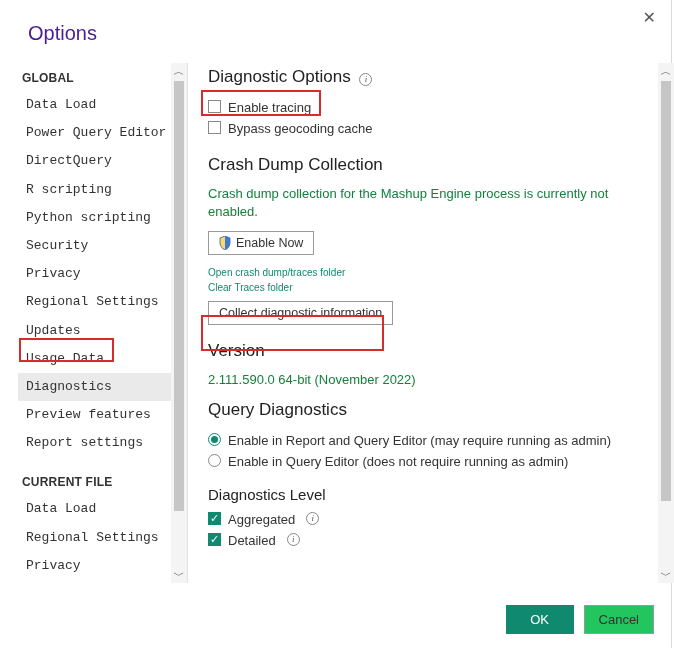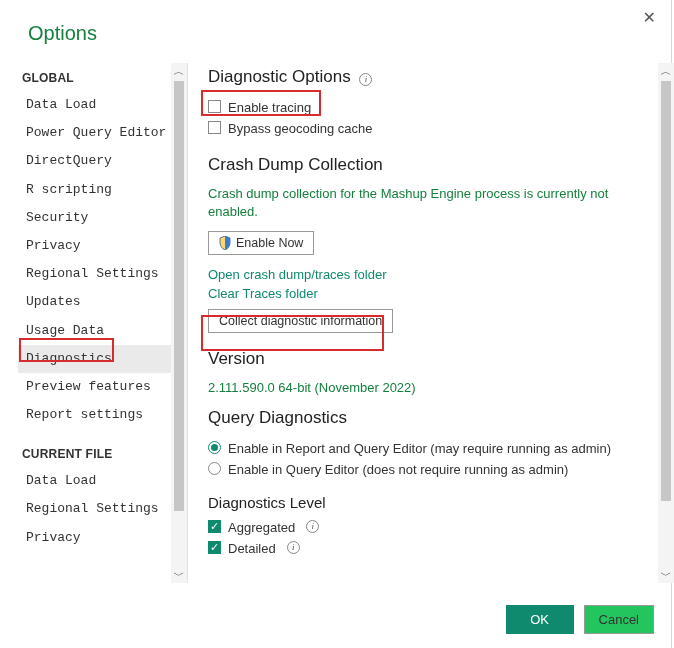--- a/index.html
+++ b/index.html
@@ -17,21 +17,21 @@
     position: absolute;
     top: 8px;
     right: 18px;
     font-size: 16px;
     color: #555;
     cursor: pointer;
   }
   .title {
     font-size: 20px;
     font-weight: 400;
-    color: #15803d;
+    color: #4c1d95;
     padding: 22px 0 18px 28px;
   }
   .body-row {
     display: flex;
     height: 520px;
   }
   
   .sidebar-wrap {
     width: 188px;
     position: relative;
@@ -191,21 +191,21 @@
     color: #333;
     cursor: pointer;
   }
   .shield {
     width: 12px;
     height: 14px;
     display: inline-block;
   }
   .linkish {
     color: #0f8a6f;
-    font-size: 13px;
+    font-size: 10px;
     padding: 2px 0;
     cursor: pointer;
   }
   
   .footer {
     position: absolute;
     right: 20px;
     bottom: 14px;
     display: flex;
     gap: 10px;
@@ -244,20 +244,21 @@
 
 <div class="body-row">
 
   <div class="sidebar-wrap">
     <div class="sidebar">
       <div class="group-header">GLOBAL</div>
       <div class="nav-item">Data Load</div>
       <div class="nav-item">Power Query Editor</div>
       <div class="nav-item">DirectQuery</div>
       <div class="nav-item">R scripting</div>
+      <div class="nav-item">Python scripting</div>
       <div class="nav-item">Security</div>
       <div class="nav-item">Privacy</div>
       <div class="nav-item">Regional Settings</div>
       <div class="nav-item">Updates</div>
       <div class="nav-item">Usage Data</div>
       <div class="nav-item selected">Diagnostics</div>
       <div class="nav-item">Preview features</div>
       <div class="nav-item">Report settings</div>
 
       <div class="group-header" style="margin-top:18px;">CURRENT FILE</div>

